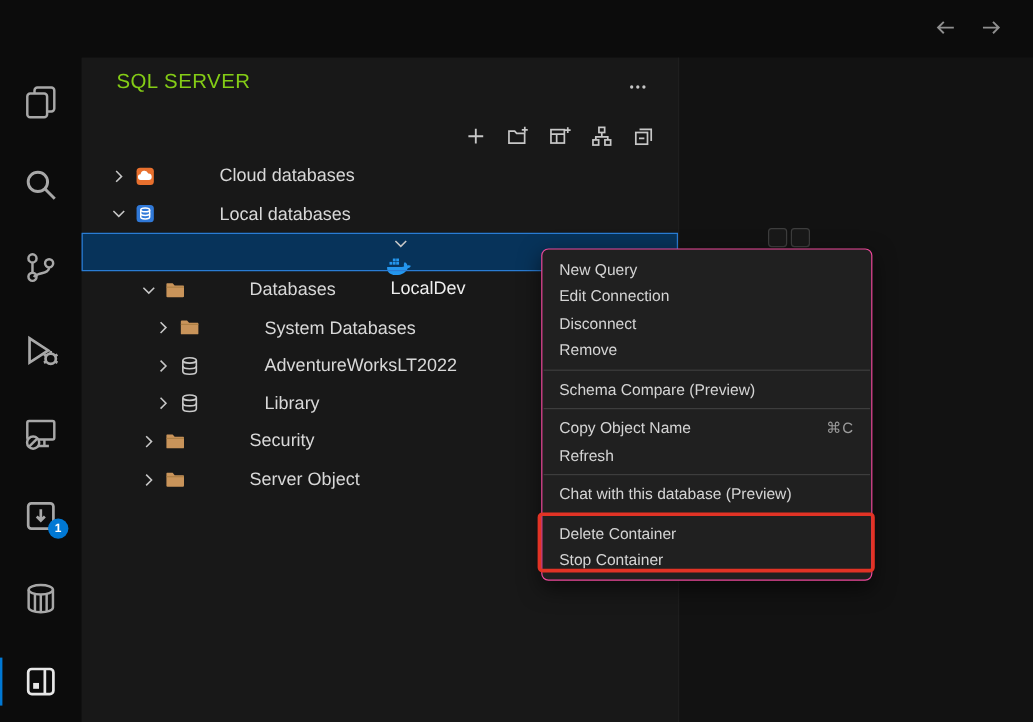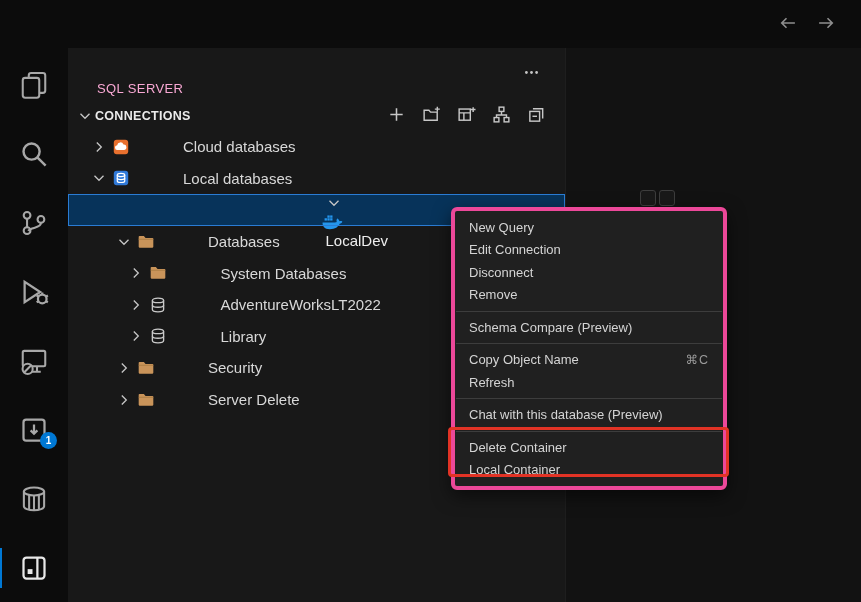--- a/index.html
+++ b/index.html
@@ -15,21 +15,21 @@
   .activitybar{position:absolute;left:0;top:48px;width:68px;height:554px;background:#0c0c0c;}
   .ab-item{position:absolute;left:0;width:68px;height:48px;display:flex;align-items:center;
            justify-content:center;color:#a8a8a8;}
   .ab-item.active{color:#e8e8e8;}
   .ab-item.active::before{content:"";position:absolute;left:0;top:4px;bottom:4px;width:2px;background:#0078d4;}
   .ab-item svg{width:30px;height:30px;display:block;}
   .badge{position:absolute;right:11px;bottom:5px;min-width:17px;height:17px;border-radius:9px;
          background:#0078d4;color:#ffffff;font-size:10px;line-height:17px;text-align:center;font-weight:700;}
   
   .sidebar{position:absolute;left:68px;top:48px;width:497px;height:554px;background:#181818;}
-  .sidebar-title{position:absolute;left:29px;top:33px;font-size:13px;letter-spacing:.4px;color:#f9a8d4;}
+  .sidebar-title{position:absolute;left:29px;top:10px;font-size:17px;letter-spacing:.4px;color:#84cc16;}
   .more-btn{position:absolute;left:450px;top:15px;width:26px;height:23px;display:flex;align-items:center;
             justify-content:center;color:#c5c5c5;border-radius:4px;}
   .more-btn svg{width:17px;height:17px;}
   .section-header{position:absolute;top:54px;left:0;right:0;height:28px;display:flex;align-items:center;padding-left:8px;}
   .section-header .twistie{margin-right:2px;}
   .section-label{font-weight:700;font-size:12.5px;color:#ebebeb;letter-spacing:.3px;}
   .section-toolbar{position:absolute;right:17px;top:55px;height:26px;display:flex;align-items:center;gap:12px;}
   .tb-btn{width:23px;height:23px;display:flex;align-items:center;justify-content:center;color:#c7c7c7;border-radius:4px;}
   .tb-btn svg{width:19px;height:19px;}
   
@@ -42,21 +42,21 @@
   .tree-icon svg{width:18px;height:18px;display:block;}
   .tree-icon.wide svg{width:21px;height:17px;}
   .tree-label{font-size:15px;color:#d8d8d8;white-space:nowrap;margin-left:46px;}
   .tree-row.sel .tree-label{color:#eeeeee;}
   
   .editor{position:absolute;left:565px;top:48px;width:296px;height:554px;background:#121212;
           border-left:1px solid #1e1e1e;box-sizing:border-box;}
   .keycap{position:absolute;width:14px;height:14px;border:1px solid #4c4c4c;border-radius:3px;
           background:#1c1c1c;opacity:.75;}
   
-  .menu{position:absolute;left:451px;top:207px;width:276px;background:#202020;border:4px solid #ec4899;
+  .menu{position:absolute;left:451px;top:207px;width:276px;background:#202020;border:1px solid #ec4899;
         border-radius:6px;box-shadow:0 6px 18px rgba(0,0,0,.55);padding:5px 0;box-sizing:border-box;z-index:5;}
   .menu-item{height:22.5px;display:flex;align-items:center;padding:0 14px;font-size:13px;color:#d4d4d4;cursor:default;}
   .mi-label{flex:1;white-space:nowrap;}
   .mi-shortcut{color:#9b9b9b;font-size:12.5px;letter-spacing:1px;}
   .menu-sep{height:1px;background:#3d3d3d;margin:4.5px 1px;}
   
   .annotation-box{position:absolute;left:448px;top:427px;width:281px;height:50px;border:3px solid #e23325;
                   border-radius:4px;z-index:6;pointer-events:none;box-sizing:border-box;}
 </style>
 </head>
@@ -155,28 +155,20 @@
   <div class="sidebar">
     <div class="sidebar-title">SQL SERVER</div>
     <div class="more-btn">
       <span><svg viewBox="0 0 16 16" fill="currentColor">
             <circle cx="3.2" cy="8" r="1.3"></circle>
             <circle cx="8" cy="8" r="1.3"></circle>
             <circle cx="12.8" cy="8" r="1.3"></circle>
           </svg></span>
     </div>
 
-    <div class="section-header">
-      <span class="twistie">
-          <svg viewBox="0 0 16 16" fill="none" stroke="currentColor" stroke-width="1.3">
-            <path d="M3.5 5.8 8 10.3l4.5-4.5"></path>
-          </svg>
-        </span>
-      <span class="section-label">CONNECTIONS</span>
-    </div>
     <div class="section-toolbar">
         <div class="tb-btn">
           <span><svg viewBox="0 0 16 16" fill="none" stroke="currentColor" stroke-width="1.3">
               <path d="M8 2.8v10.4M2.8 8h10.4"></path>
             </svg></span>
         </div>
         <div class="tb-btn">
           <span><svg viewBox="0 0 16 16" fill="none" stroke="currentColor" stroke-width="1.2">
               <path d="M1.8 4.4h4l1.4 1.6h5.6v6.8H1.8z"></path>
               <path d="M12.9 1.4v4.2M10.8 3.5H15"></path>
@@ -336,21 +328,21 @@
             <svg viewBox="0 0 16 16" fill="none" stroke="currentColor" stroke-width="1.3">
               <path d="M5.8 3.5 10.3 8l-4.5 4.5"></path>
             </svg>
           </span>
           <span class="tree-icon">
             <svg viewBox="0 0 16 16">
               <path d="M1.5 3.4c0-.4.3-.7.7-.7h3.6c.2 0 .4.1.5.2l1.3 1.5h6.2c.4 0 .7.3.7.7v7.2c0 .4-.3.7-.7.7H2.2c-.4 0-.7-.3-.7-.7z" fill="#C9945A"></path>
               <path d="M1.5 5.6h13" stroke="#a87c42" stroke-width=".7"></path>
             </svg>
           </span>
-          <span class="tree-label">Server Delete</span>
+          <span class="tree-label">Server Object</span>
         </div>
       </div>
   </div>
 
   <div class="editor">
     <span class="keycap" style="left:74px;top:142px;"></span>
     <span class="keycap" style="left:93px;top:142px;"></span>
   </div>
 
   <div class="menu">
@@ -380,19 +372,19 @@
       </div>
       <div class="menu-sep"></div>
       <div class="menu-item">
         <span class="mi-label">Chat with this database (Preview)</span>
       </div>
       <div class="menu-sep"></div>
       <div class="menu-item">
         <span class="mi-label">Delete Container</span>
       </div>
       <div class="menu-item">
-        <span class="mi-label">Local Container</span>
+        <span class="mi-label">Stop Container</span>
       </div>
     </div>
 
   <div class="annotation-box" style="border-color: rgb(226, 51, 37);"></div>
 
 </div>
 
 </body></html>

